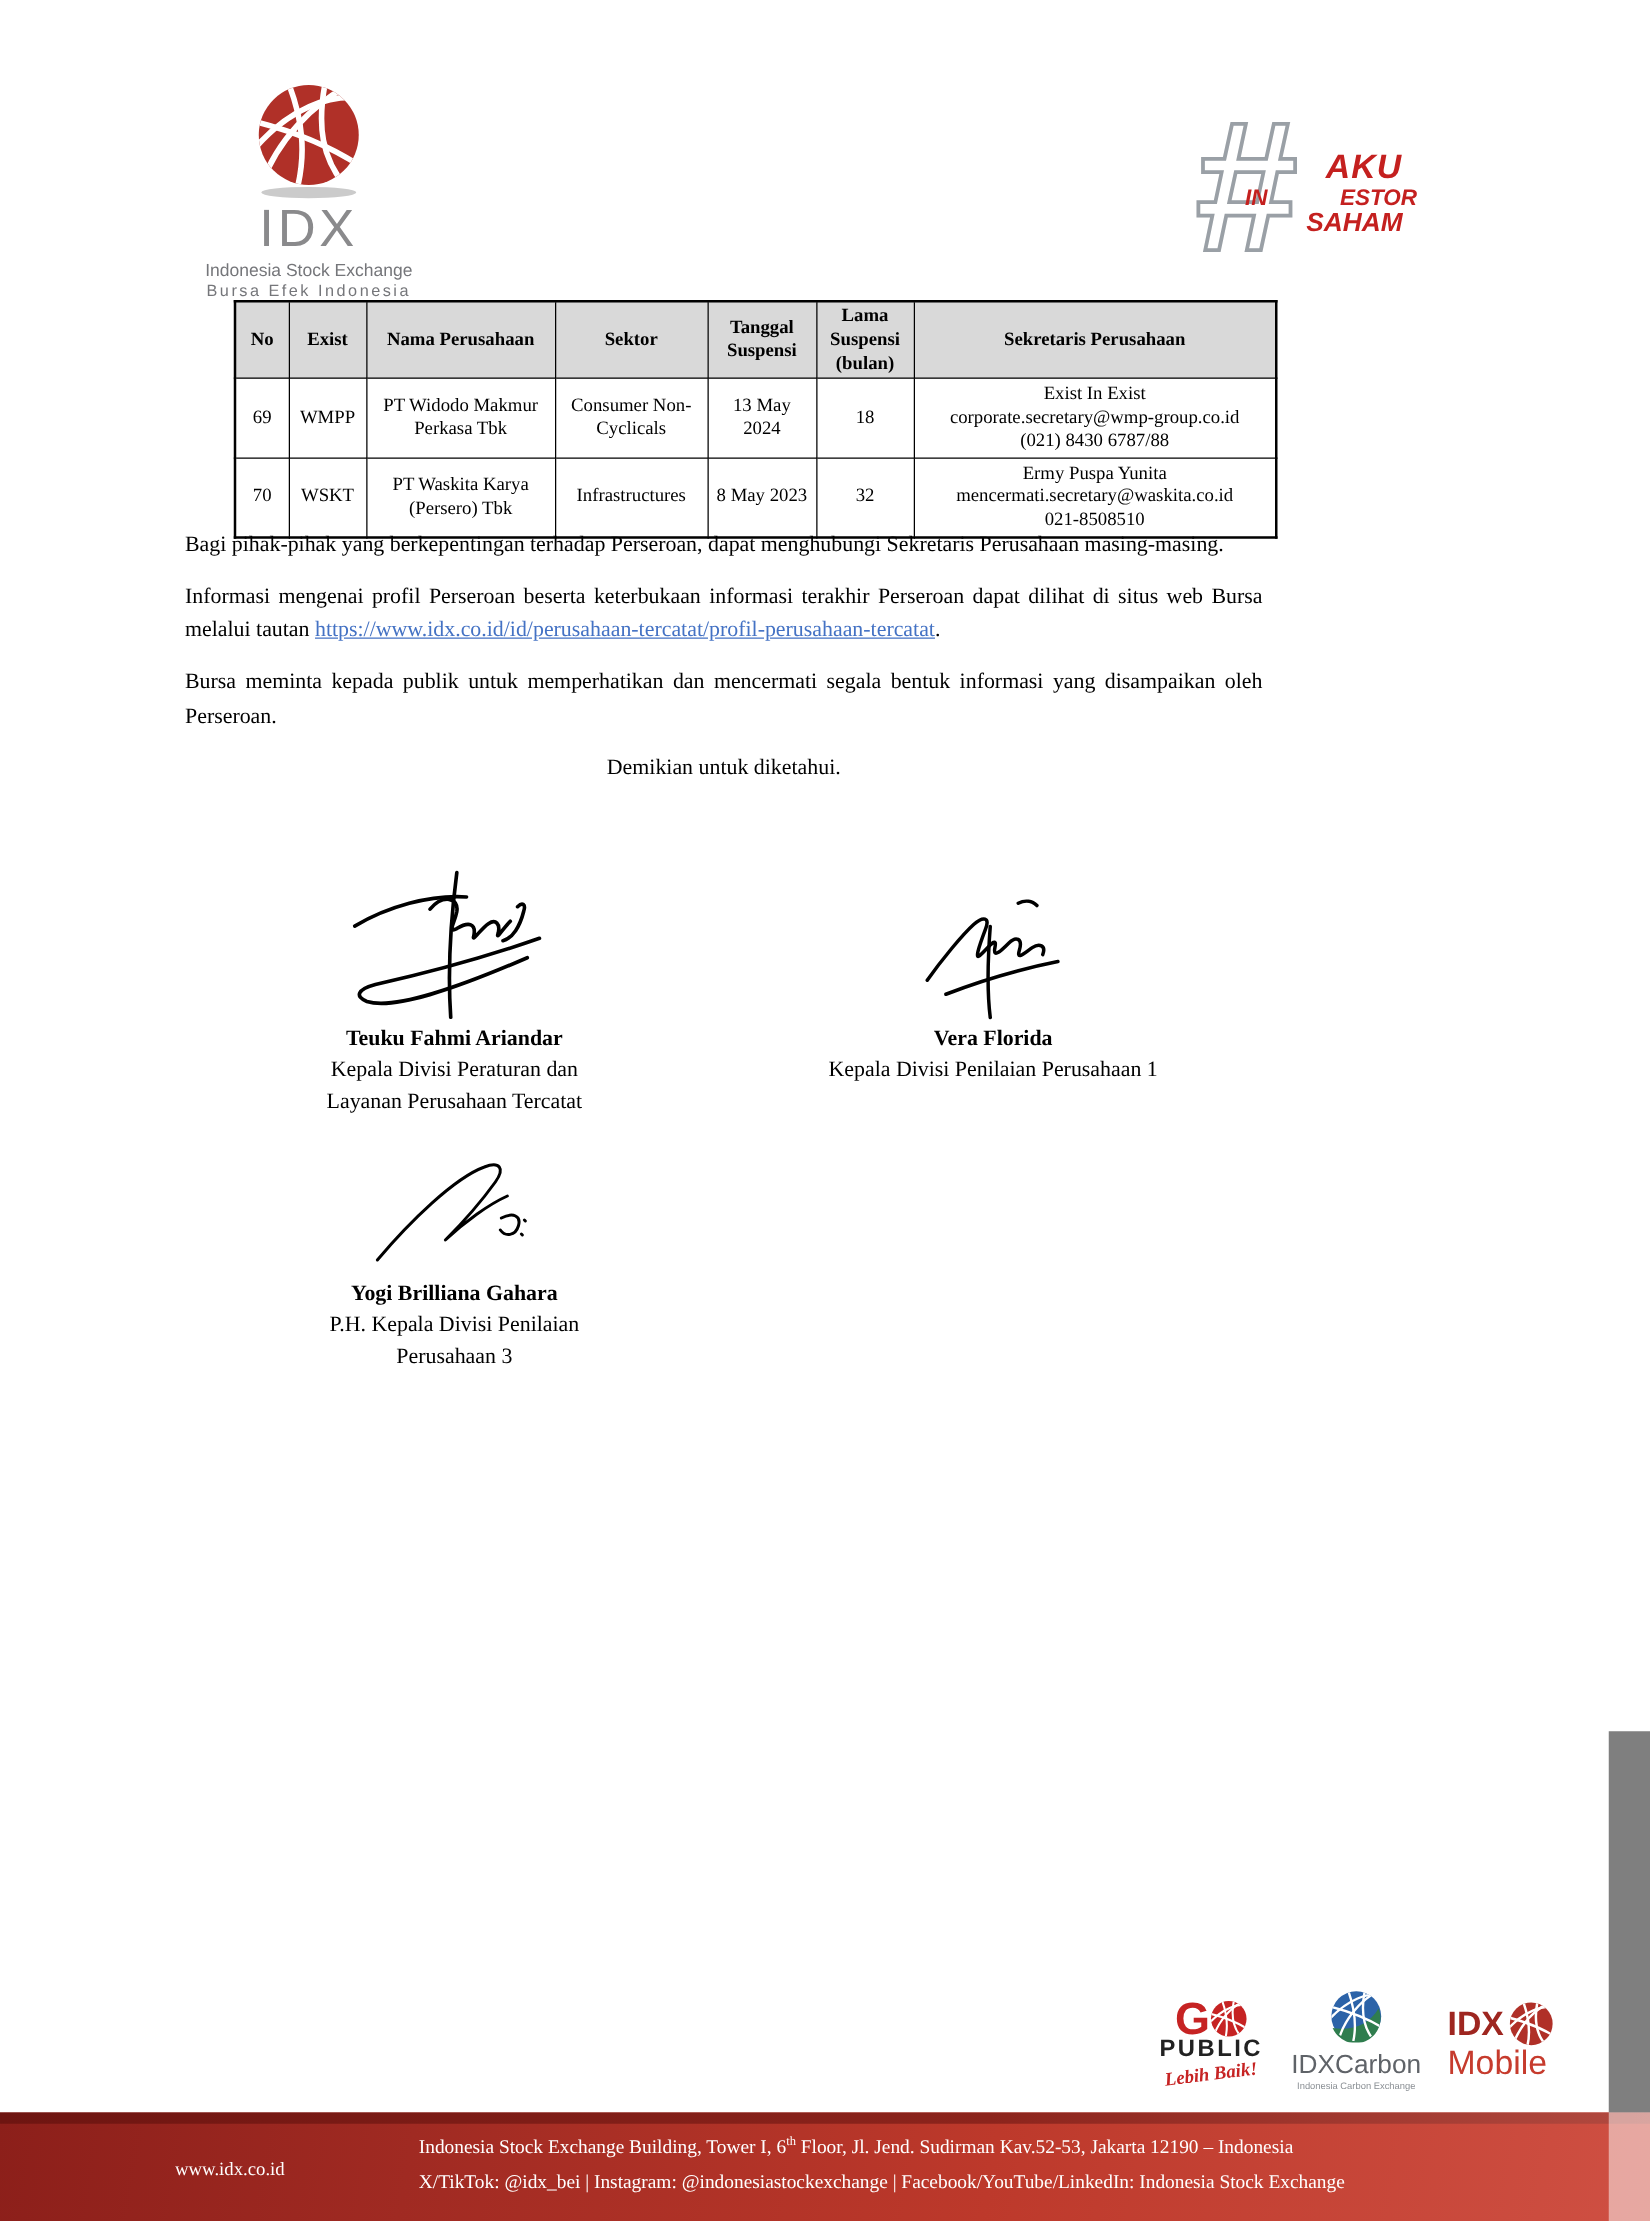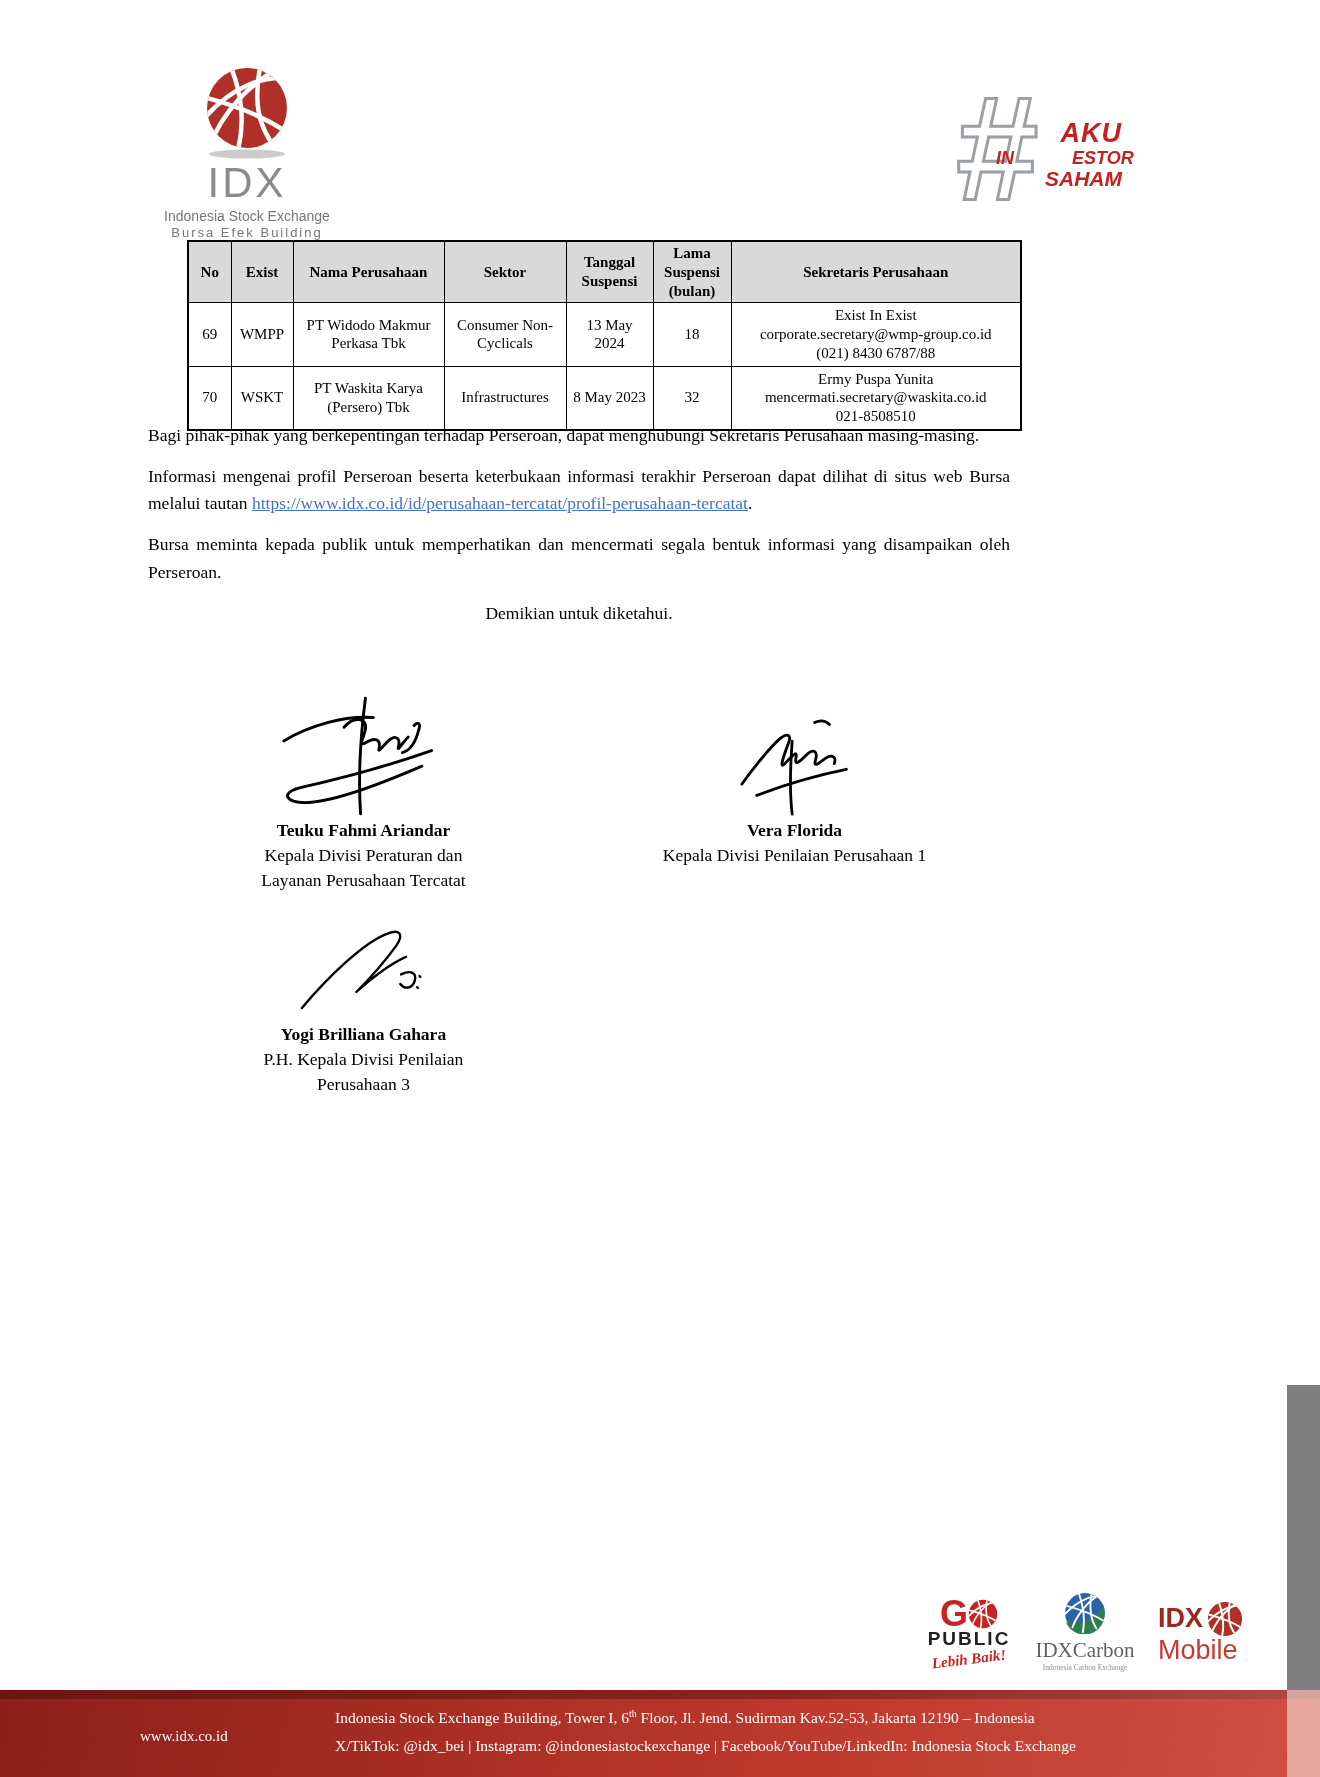--- a/index.html
+++ b/index.html
@@ -54,21 +54,21 @@
   .sig-art svg path{stroke:#000;stroke-width:3;fill:none;stroke-linecap:round;stroke-linejoin:round;}
 
   
   .logos{position:absolute;left:926px;top:1592px;display:flex;align-items:center;gap:18px;}
   .gopublic{text-align:center;font-family:"Liberation Sans",sans-serif;width:86px;}
   .gop-row1{display:flex;justify-content:center;align-items:center;}
   .gop-g{font-size:36px;font-weight:bold;color:#c62323;line-height:1;}
   .gop-public{font-size:19px;font-weight:bold;color:#222;letter-spacing:2px;line-height:1;margin-top:-3px;}
   .gop-tag{font-family:"Liberation Serif",serif;font-style:italic;font-weight:bold;font-size:15px;
            color:#c62323;transform:rotate(-7deg);margin-top:3px;}
-  .carbon{text-align:center;font-family:Liberation Serif, serif;width:110px;}
+  .carbon{text-align:center;font-family:Liberation Sans, sans-serif;width:110px;}
   .carbon-name{font-size:21px;color:#5f6368;line-height:1;margin-top:2px;}
   .carbon-sub{font-size:7.5px;color:#8a8f94;margin-top:2px;}
   .mobile{font-family:"Liberation Sans",sans-serif;width:110px;}
   .mob-row1{display:flex;align-items:center;gap:4px;}
   .mob-idx{font-size:27px;font-weight:bold;color:#9e2620;line-height:1;}
   .mob-mobile{font-size:27px;color:#c63b2d;line-height:1;margin-top:0px;}
 
   
   .footerbar{position:absolute;left:0;top:1690px;width:1320px;height:87px;
              background:linear-gradient(100deg,#8c1f1a 0%,#a02a22 25%,#bd392b 60%,#cf5043 100%);}
@@ -99,21 +99,21 @@
       <g clip-path="url(#clipMain)" stroke="#fff" stroke-width="4.5" fill="none">
         <path d="M2,56 C30,22 66,6 98,14"></path>
         <path d="M10,82 C22,48 50,16 88,-2"></path>
         <path d="M30,-4 C44,30 46,58 38,88"></path>
         <path d="M62,-4 C54,34 58,62 80,86"></path>
         <path d="M0,30 C34,38 68,52 94,70"></path>
       </g>
     </svg>
     <div class="idx-acronym">IDX</div>
     <div class="idx-sub1">Indonesia Stock Exchange</div>
-    <div class="idx-sub2">Bursa Efek Building</div>
+    <div class="idx-sub2">Bursa Efek Indonesia</div>
   </div>
 
   <div class="campaign">
     <svg width="178" height="118" viewBox="0 0 178 118">
       <text x="6" y="106" font-family="Liberation Sans, sans-serif" font-size="148" font-weight="bold" font-style="italic" fill="#ffffff" stroke="#9aa0a6" stroke-width="3">#</text>
     </svg>
     <div class="campaign-text">
       <div class="c-l1">AKU</div>
       <div class="c-l2">
         <span>IN</span>

